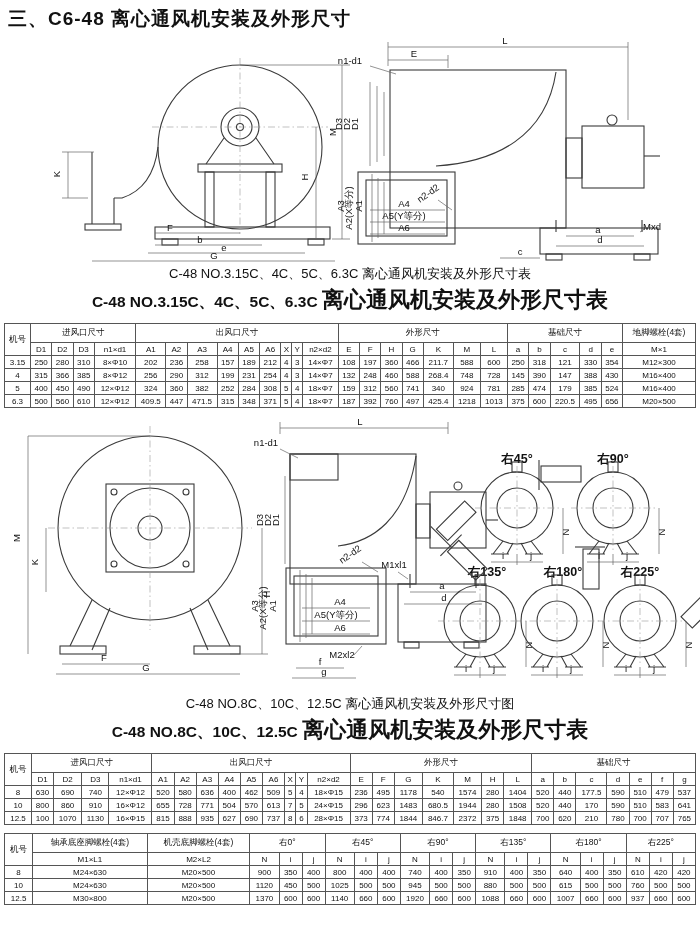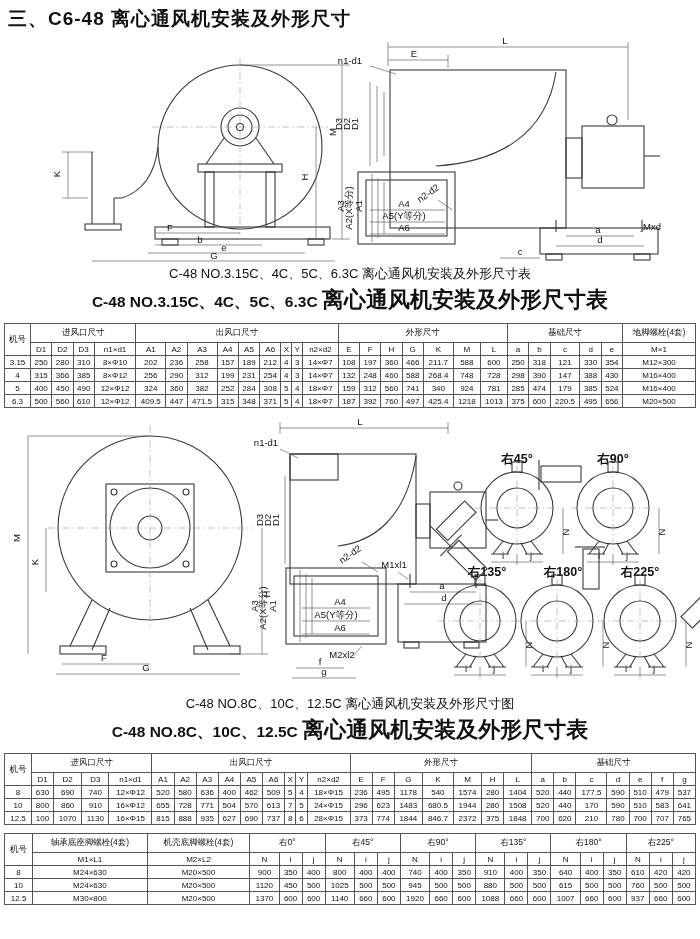--- a/index.html
+++ b/index.html
@@ -221,21 +221,21 @@
         <td>4</td>
         <td>3</td>
         <td>14×Φ7</td>
         <td>132</td>
         <td>248</td>
         <td>460</td>
         <td>588</td>
         <td>268.4</td>
         <td>748</td>
         <td>728</td>
-        <td>298</td>
+        <td>145</td>
         <td>390</td>
         <td>147</td>
         <td>388</td>
         <td>430</td>
         <td>M16×400</td>
       </tr>
       <tr>
         <td>5</td>
         <td>400</td>
         <td>450</td>

